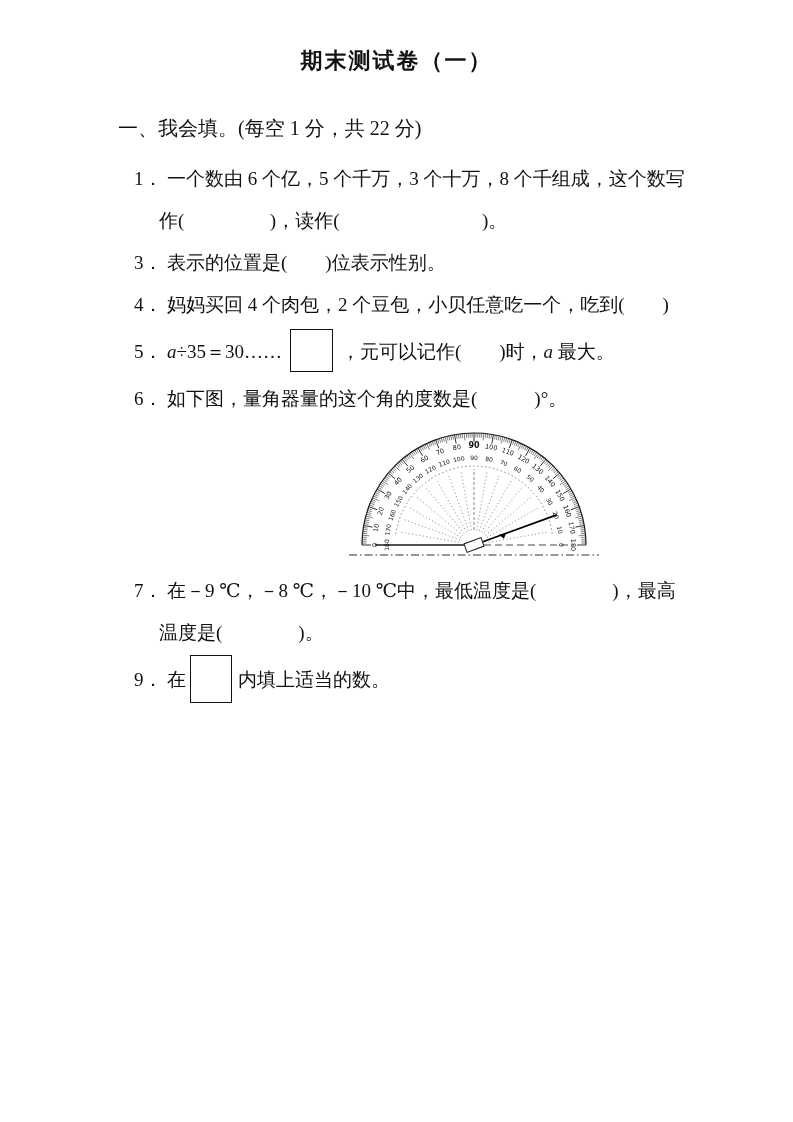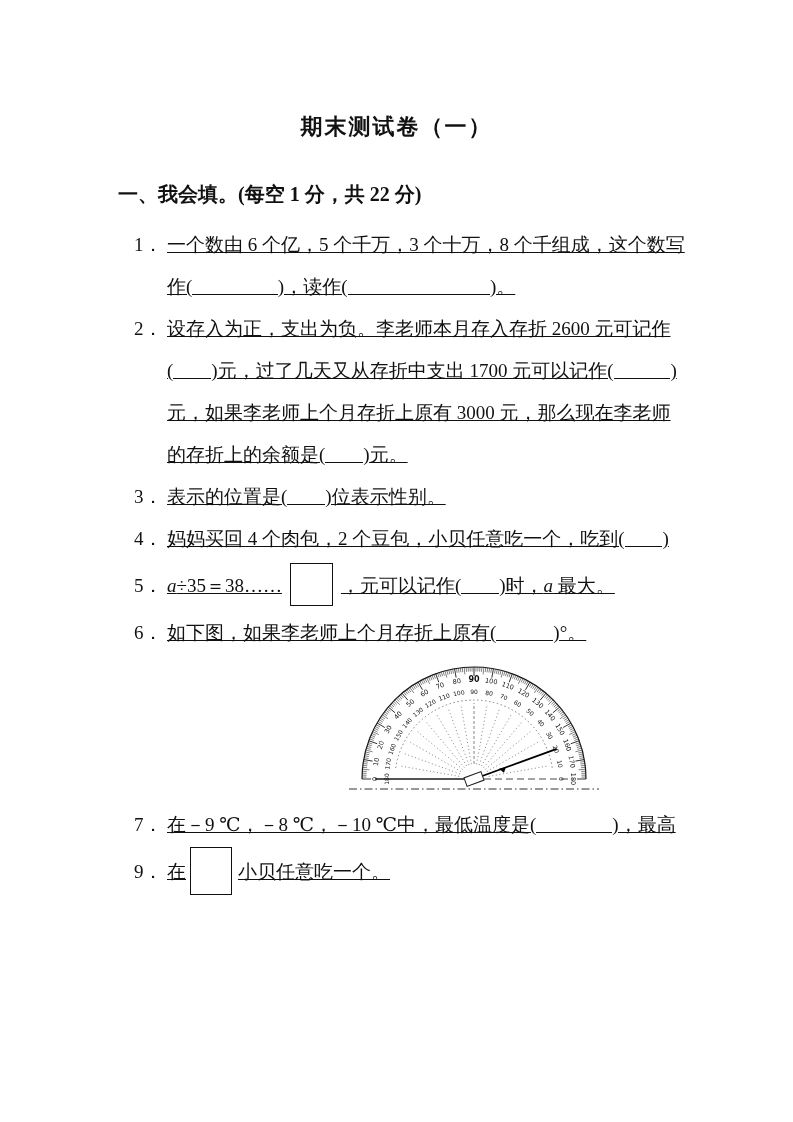--- a/index.html
+++ b/index.html
@@ -3,30 +3,30 @@
 <meta charset="utf-8">
 <style>
   html,body{margin:0;padding:0;background:#e8e8e8;}
   .page{
     width:793px;height:1122px;background:#ffffff;margin:0 auto;
     position:relative;overflow:hidden;
     font-family:"Liberation Serif","DejaVu Serif",serif;
     color:#111;
   }
   .title{
-    text-align:center;padding-top:112px;font-size:22px;line-height:30px;
+    text-align:center;padding-top:46px;font-size:22px;line-height:30px;
     font-weight:bold;letter-spacing:2px;
   }
   .section-heading{
-    margin:38px 0 0 118px;font-size:20px;line-height:28px;white-space:pre;font-weight:bold;
+    margin:38px 0 0 118px;font-size:20px;line-height:28px;white-space:pre;
   }
   .questions{margin:16px 0 0 134px;font-size:19px;}
-  .question{margin:0;text-decoration:underline;}
+  .question{margin:0;}
   .qline{line-height:42px;white-space:pre;}
-  .qline.cont{margin-left:33px;}
+  .qline.cont{margin-left:25px;}
   .qline.tall{line-height:52px;}
   .num{display:inline-block;width:33px;}
   .inline-box{
     display:inline-block;border:1.5px solid #111;background:#fff;
     vertical-align:middle;margin:0 8px;
   }
   .box-q5{width:41px;height:41px;margin-top:-6px;}
   .box-q9{width:40px;height:46px;margin:0 6px 0 4px;margin-top:-6px;}
   .var{font-style:italic;font-family:"Liberation Serif","DejaVu Serif",serif;}
   .protractor-wrap{width:270px;margin:4px auto 6px auto;transform:translateX(10px);}
@@ -41,41 +41,35 @@
 
   <div class="section-heading">一、我会填。(每空 1 分，共 22 分)</div>
 
   <div class="questions">
 
     <div class="question">
       <div class="qline"><span class="num">1．</span><span>一个数由 6 个亿，5 个千万，3 个十万，8 个千组成，这个数写</span></div>
       <div class="qline cont">作(                  )，读作(                              )。</div>
     </div>
 
-    <div class="question">
-      <div class="qline"><span class="num">2．</span><span>设存入为正，支出为负。李老师本月存入存折 2600 元可记作</span></div>
-      <div class="qline cont">(        )元，过了几天又从存折中支出 1700 元可以记作(            )</div>
-      <div class="qline cont">元，如果李老师上个月存折上原有 3000 元，那么现在李老师</div>
-      <div class="qline cont">的存折上的余额是(        )元。</div>
-    </div>
 
     <div class="question">
       <div class="qline"><span class="num">3．</span><span>表示的位置是(        )位表示性别。</span></div>
     </div>
 
     <div class="question">
       <div class="qline"><span class="num">4．</span><span>妈妈买回 4 个肉包，2 个豆包，小贝任意吃一个，吃到(        )</span></div>
     </div>
 
     <div class="question">
-      <div class="qline tall"><span class="num">5．</span><span class="var">a</span><span>÷35＝38……</span><span class="inline-box box-q5"></span><span>，元可以记作(        )时，</span><span class="var">a</span><span> 最大。</span></div>
-    </div>
-
-    <div class="question">
-      <div class="qline"><span class="num">6．</span><span>如下图，如果李老师上个月存折上原有(            )°。</span></div>
+      <div class="qline tall"><span class="num">5．</span><span class="var">a</span><span>÷35＝30……</span><span class="inline-box box-q5"></span><span>，元可以记作(        )时，</span><span class="var">a</span><span> 最大。</span></div>
+    </div>
+
+    <div class="question">
+      <div class="qline"><span class="num">6．</span><span>如下图，量角器量的这个角的度数是(            )°。</span></div>
     </div>
 
     <div class="protractor-wrap">
       <svg width="270" height="140" viewBox="0 0 270 140">
           <path d="M 23 120.99999999999999 A 112 112 0 0 1 247 121" fill="none" stroke="#1a1a1a" stroke-width="1.2"></path>
           <line x1="247" y1="121" x2="238" y2="121" stroke="#1a1a1a" stroke-width="0.9"></line>
           <line x1="246.9829418575158" y1="119.04533047902424" x2="242.48362722931205" y2="119.12386630799202" stroke="#1a1a1a" stroke-width="0.55"></line>
           <line x1="246.93177262613872" y1="117.0912563693199" x2="242.4345139045528" y2="117.24830410448115" stroke="#1a1a1a" stroke-width="0.55"></line>
           <line x1="246.84650789251225" y1="115.13837290079029" x2="242.35267498611668" y2="115.37388470388353" stroke="#1a1a1a" stroke-width="0.55"></line>
           <line x1="246.72717362910032" y1="113.18727494065797" x2="242.2381354029311" y2="113.50117907250653" stroke="#1a1a1a" stroke-width="0.55"></line>
@@ -315,23 +309,24 @@
           <line x1="145" y1="121" x2="234" y2="121" stroke="#1a1a1a" stroke-width="0.8" stroke-dasharray="7 4"></line>
           <line x1="135" y1="121" x2="217.69295062915995" y2="90.90222738734116" stroke="#000" stroke-width="1.8"></line>
           <path d="M 166.9495491067209 109.37131512692727 l -7 1.5 l 5 4 z" fill="#000"></path>
           <rect x="126" y="116.5" width="18" height="9" fill="#fff" stroke="#1a1a1a" stroke-width="1" transform="rotate(-20 135 121)"></rect>
           <line x1="10" y1="131" x2="260" y2="131" stroke="#1a1a1a" stroke-width="0.9" stroke-dasharray="8 3 1.5 3"></line>
         </svg>
     </div>
 
     <div class="question">
       <div class="qline"><span class="num">7．</span><span>在－9 ℃，－8 ℃，－10 ℃中，最低温度是(                )，最高</span></div>
-    </div>
-
-    <div class="question">
-    </div>
-
-    <div class="question">
-      <div class="qline tall"><span class="num">9．</span><span>在</span><span class="inline-box box-q9"></span><span>小贝任意吃一个。</span></div>
+      <div class="qline cont">温度是(                )。</div>
+    </div>
+
+    <div class="question">
+    </div>
+
+    <div class="question">
+      <div class="qline tall"><span class="num">9．</span><span>在</span><span class="inline-box box-q9"></span><span>内填上适当的数。</span></div>
     </div>
 
   </div>
 </div>
 
 </body></html>

